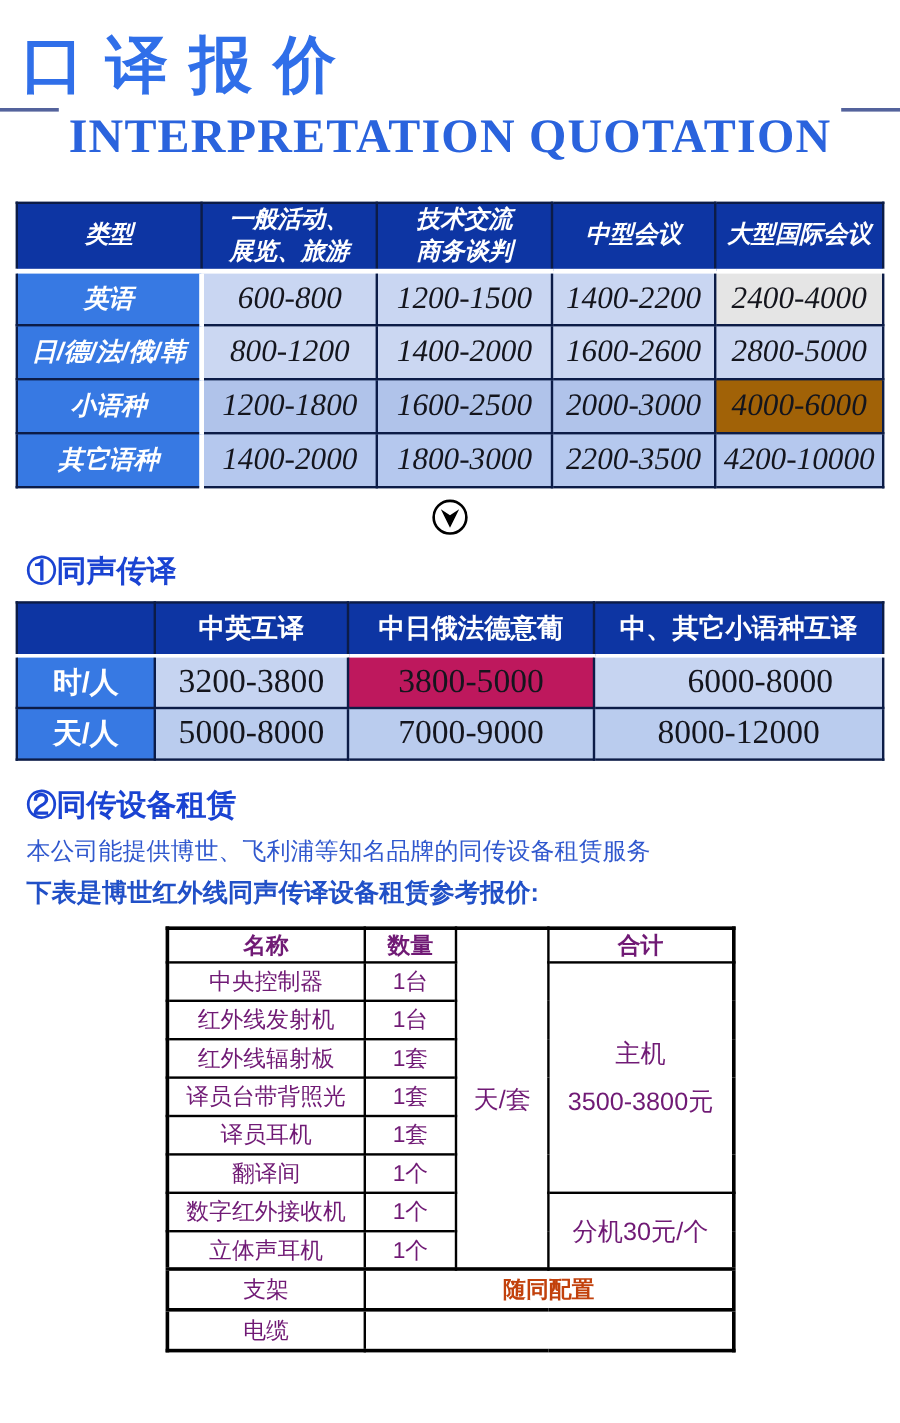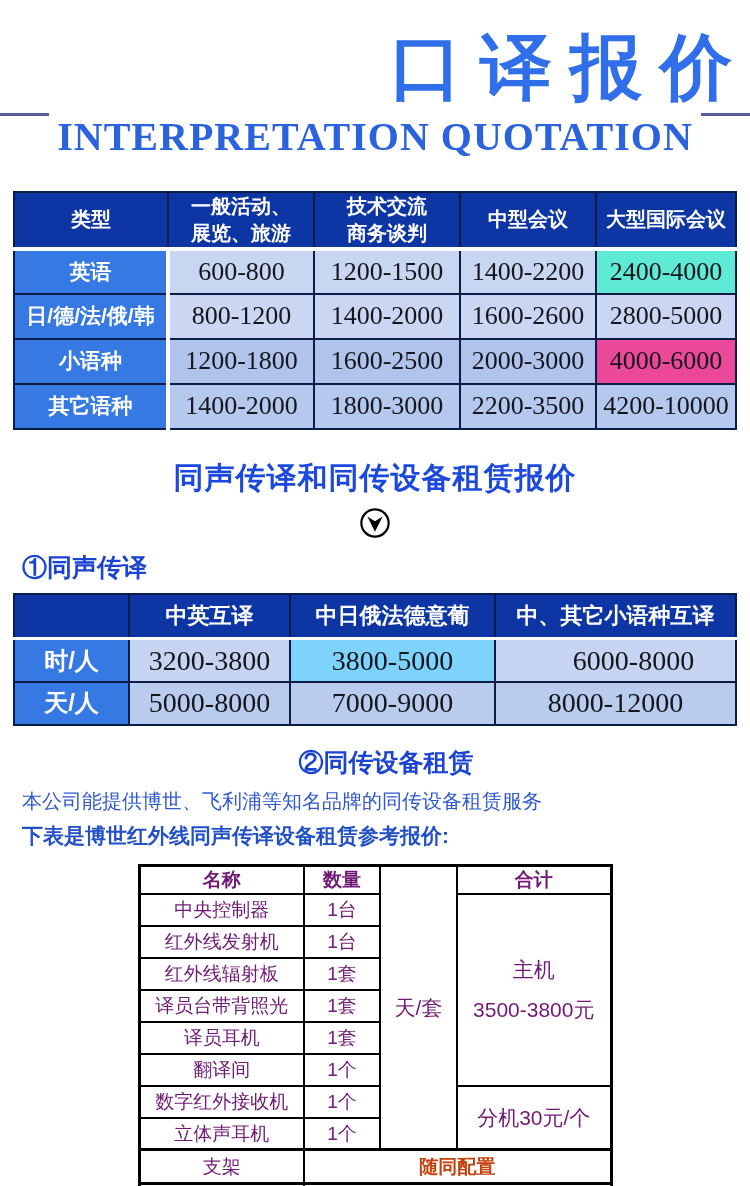--- a/index.html
+++ b/index.html
@@ -7,22 +7,22 @@
   body {
     height: 1186px;
     overflow: hidden;
     font-family: "Liberation Sans", sans-serif;
   }
   .page { width: 750px; height: 1186px; position: relative; }
 
   
   .title {
     margin-top: 26px;
-    text-align: right;
-    font-size: 72px;
+    text-align: left;
+    font-size: 52px;
     font-weight: 700;
     color: #306fe9;
     letter-spacing: 18px;
     text-indent: 18px;
     line-height: 1.15;
   }
   .subtitle-row { display: flex; align-items: flex-start; margin-top: 4px; height: 44px; }
   .hline { flex: 1; height: 3px; background: #54639c; }
   .subtitle {
     font-family: "Liberation Serif", serif;
@@ -32,21 +32,21 @@
     white-space: nowrap;
     padding: 0 8px;
     letter-spacing: 1px;
   }
 
   
   table { border-collapse: collapse; table-layout: fixed; }
   th, td { text-align: center; vertical-align: middle; padding: 0; }
 
   
-  #t1 { width: 722px; margin: 34px auto 0; }
+  #t1 { width: 722px; margin: 34px auto 0; font-style: italic; }
   #t1 th, #t1 td { border: 2px solid #0c1c47; }
   #t1 thead th {
     background: #0d35a3; color: #ffffff;
     font-size: 20px; font-weight: 700;
     height: 57px; line-height: 1.35;
     white-space: pre-line;
     border-bottom: 4px solid #ffffff;
   }
   #t1 tbody th {
     background: #3779e3; color: #ffffff;
@@ -71,21 +71,21 @@
     font-size: 22px; font-weight: 700; height: 45px;
     border-bottom: 3px solid #ffffff;
   }
   #t2 tbody th { background: #3779e3; color: #ffffff; font-size: 24px; font-weight: 700; }
   #t2 tbody td {
     font-family: "Liberation Serif", serif;
     font-size: 28px; color: #14151d; height: 43px;
   }
 
   
-  .subhead2 { margin: 20px 0 0 22px; font-size: 25px; font-weight: 700; color: #1a43d2; text-align: center; }
+  .subhead2 { margin: 20px 0 0 22px; font-size: 25px; font-weight: 700; color: #1a43d2; }
   .para  { margin: 9px 0 0 22px; font-size: 20px; color: #3058ce; }
   .para-b{ margin: 7px 0 0 22px; font-size: 21px; font-weight: 700; color: #2150c7; }
 
   
   #t3 { width: 472px; margin: 14px auto 0; border: 3px solid #000000; }
   #t3 th, #t3 td { border: 2px solid #000000; color: #701a75; font-size: 19px; }
   #t3 .item-row td { height: 32px; }
   #t3 .unit-cell { font-size: 21px; }
   #t3 .total-main { font-size: 21px; }
   #t3 .total-main .l1 { margin-bottom: 12px; }
@@ -124,47 +124,46 @@
           <th>中型会议</th>
           <th>大型国际会议</th>
         </tr>
       </thead>
       <tbody>
         <tr>
           <th>英语</th>
           <td style="background: rgb(201, 214, 242);">600-800</td>
           <td style="background: rgb(201, 214, 242);">1200-1500</td>
           <td style="background: rgb(201, 214, 242);">1400-2200</td>
-          <td style="background: #5eead4; margin-top: 28px;">2400-4000</td>
+          <td style="background: #e5e5e5; margin-top: 28px;">2400-4000</td>
         </tr>
         <tr>
           <th>日/德/法/俄/韩</th>
           <td style="background: rgb(203, 215, 242);">800-1200</td>
           <td style="background: rgb(203, 215, 242);">1400-2000</td>
           <td style="background: rgb(203, 215, 242);">1600-2600</td>
           <td style="background: rgb(203, 215, 242);">2800-5000</td>
         </tr>
         <tr>
           <th>小语种</th>
           <td style="background: rgb(176, 195, 234);">1200-1800</td>
           <td style="background: rgb(176, 195, 234);">1600-2500</td>
           <td style="background: rgb(176, 195, 234);">2000-3000</td>
-          <td style="background: #ec4899; margin-top: 35px;">4000-6000</td>
+          <td style="background: #a16207; margin-top: 35px;">4000-6000</td>
         </tr>
         <tr>
           <th>其它语种</th>
           <td style="background: rgb(181, 200, 238);">1400-2000</td>
           <td style="background: rgb(181, 200, 238);">1800-3000</td>
           <td style="background: rgb(181, 200, 238);">2200-3500</td>
           <td style="background: rgb(181, 200, 238);">4200-10000</td>
         </tr>
       </tbody>
     </table>
 
-  <div class="sec-title">同声传译和同传设备租赁报价</div>
 
   <div class="arrow-wrap">
     <svg width="36" height="36" viewBox="0 0 33 33">
       <circle cx="16.5" cy="16.5" r="12.5" fill="none" stroke="#000000" stroke-width="2"></circle>
       <path d="M9.5 10.5 L16.5 15 L23.5 10.5 L16.5 24.5 Z" fill="#000000"></path>
     </svg>
   </div>
 
   <div class="subhead">①同声传译</div>
 
@@ -180,21 +179,21 @@
           <th></th>
           <th>中英互译</th>
           <th>中日俄法德意葡</th>
           <th>中、其它小语种互译</th>
         </tr>
       </thead>
       <tbody>
         <tr>
           <th>时/人</th>
           <td style="background: rgb(198, 212, 241);">3200-3800</td>
-          <td style="background: #7dd3fc;">3800-5000</td>
+          <td style="background: #be185d;">3800-5000</td>
           <td style="background: rgb(198, 212, 241); padding-left: 36px;">6000-8000</td>
         </tr>
         <tr>
           <th>天/人</th>
           <td style="background: rgb(186, 204, 238);">5000-8000</td>
           <td style="background: rgb(186, 204, 238);">7000-9000</td>
           <td style="background: rgb(186, 204, 238);">8000-12000</td>
         </tr>
       </tbody>
     </table>

